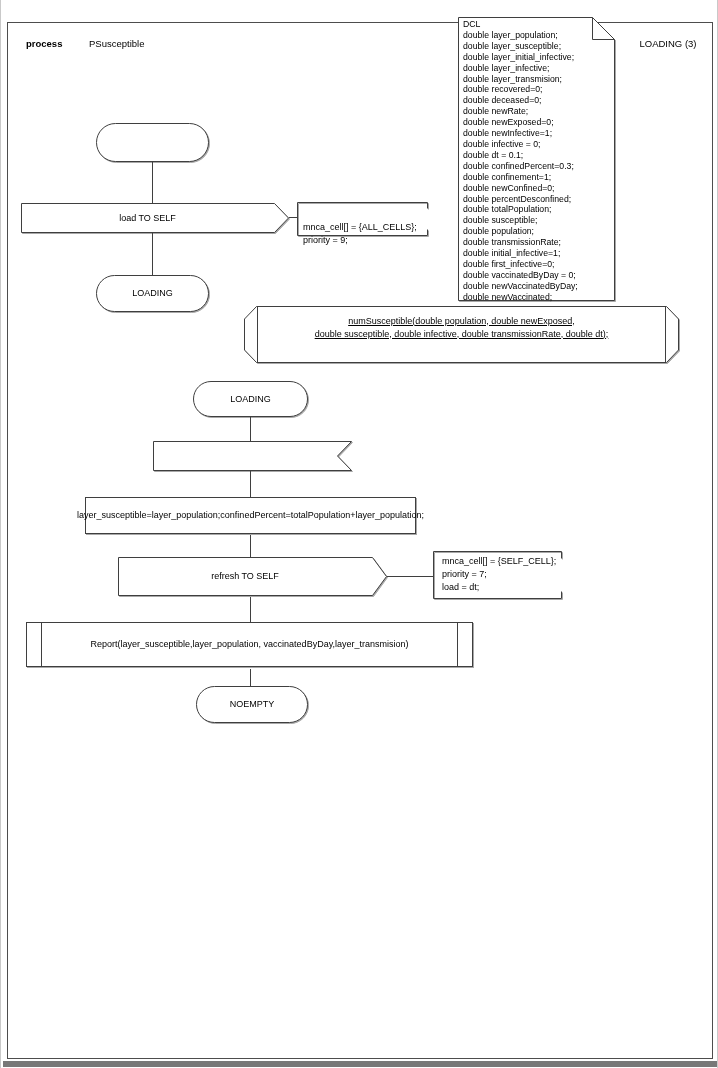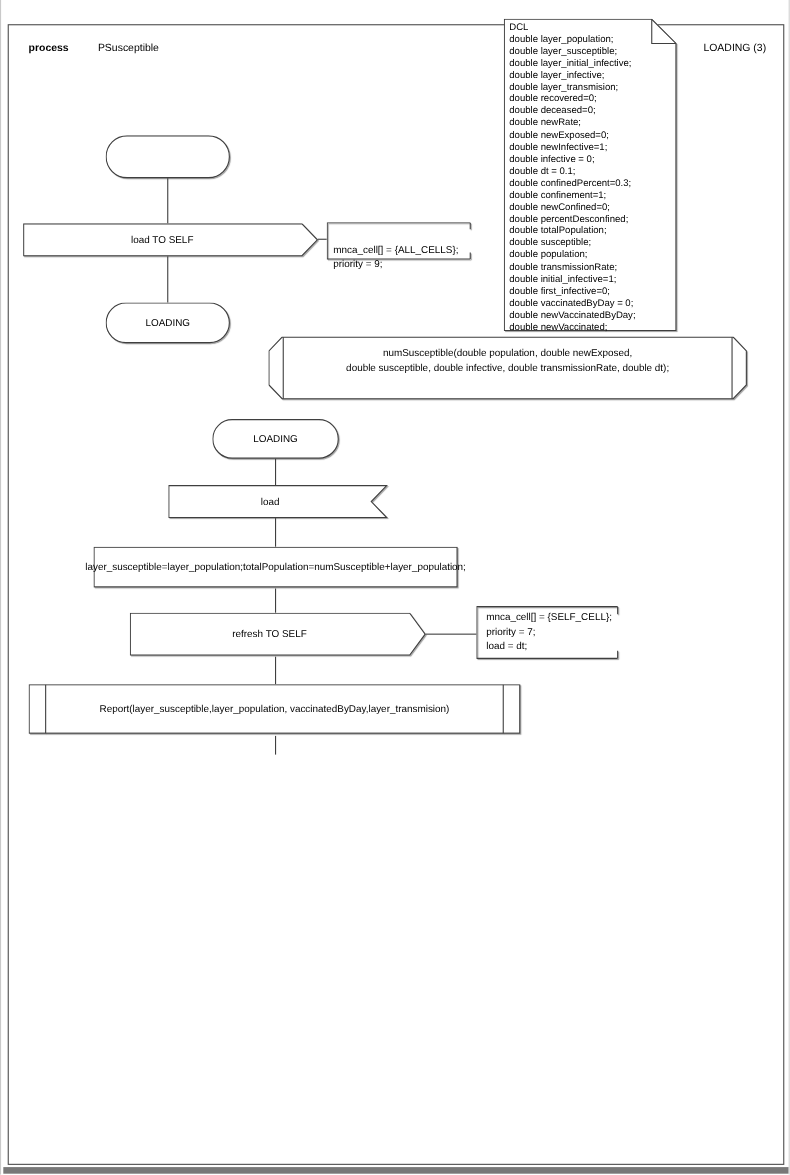--- a/index.html
+++ b/index.html
@@ -74,46 +74,45 @@
     </svg>
     <div class="lbl" style="left:0;top:0;width:113px;height:37px;">LOADING</div>
   </div>
 
   <div class="shape" style="left:243px;top:306px;width:436px;height:58px;">
     <svg width="436" height="58" viewBox="0 0 436 58">
       <polygon class="sym" points="12.5,0.5 422.5,0.5 434.5,13 434.5,44 422.5,56.5 12.5,56.5 0.5,44 0.5,13"></polygon>
       <line class="detail" x1="13.5" y1="0.5" x2="13.5" y2="56.5"></line>
       <line class="detail" x1="421.5" y1="0.5" x2="421.5" y2="56.5"></line>
     </svg>
-    <div class="lbl multiline" style="left:14px;top:0;width:407px;height:43px;flex-direction:column;justify-content:center;"><div>numSusceptible(double population, double newExposed,</div><div>double susceptible, double infective, double transmissionRate, double dt);</div></div>
+    <div class="lbl multiline" style="left:14px;top:0;width:407px;height:43px;flex-direction:column;justify-content:center;text-decoration:underline;"><div>numSusceptible(double population, double newExposed,</div><div>double susceptible, double infective, double transmissionRate, double dt);</div></div>
   </div>
 
   <div class="shape" style="left:192px;top:381px;width:116px;height:37px;">
     <svg width="116" height="37" viewBox="0 0 116 37">
       <rect class="sym" x="0.5" y="0.5" width="114" height="35" rx="17.5" ry="17.5"></rect>
     </svg>
     <div class="lbl" style="left:0;top:0;width:115px;height:36px;">LOADING</div>
   </div>
 
   <div class="vline" style="left:249px;top:417px;height:24px;"></div>
 
   <div class="shape" style="left:152px;top:441px;width:200px;height:31px;">
     <svg width="200" height="31" viewBox="0 0 200 31">
       <polygon class="sym" points="0.5,0.5 198.5,0.5 184.5,15 198.5,29.5 0.5,29.5"></polygon>
     </svg>
-    <div class="lbl" style="left:0;top:0;width:185px;height:30px;">load</div>
   </div>
 
   <div class="vline" style="left:249px;top:471px;height:26px;"></div>
 
   <div class="shape" style="left:84px;top:497px;width:332px;height:38px;">
     <svg width="332" height="38" viewBox="0 0 332 38">
       <rect class="sym" x="0.5" y="0.5" width="330" height="36"></rect>
     </svg>
-    <div class="lbl multiline" style="left:0;top:0;width:331px;height:37px;flex-direction:row;justify-content:center;"><div>layer_susceptible=layer_population;</div><div>totalPopulation=numSusceptible+layer_population;</div></div>
+    <div class="lbl multiline" style="left:0;top:0;width:331px;height:37px;flex-direction:row;justify-content:center;"><div>layer_susceptible=layer_population;</div><div>confinedPercent=totalPopulation+layer_population;</div></div>
   </div>
 
   <div class="vline" style="left:249px;top:535px;height:22px;"></div>
 
   <div class="shape" style="left:117px;top:557px;width:270px;height:28px;">
     <svg width="270" height="40" viewBox="0 0 270 40">
       <polygon class="sym" points="0.5,0.5 254.5,0.5 268.5,19.5 254.5,38.5 0.5,38.5"></polygon>
     </svg>
     <div class="lbl" style="left:0;top:0;width:254px;height:39px;">refresh TO SELF</div>
   </div>
@@ -133,15 +132,21 @@
     <svg width="449" height="47" viewBox="0 0 449 47">
       <rect class="sym" x="0.5" y="0.5" width="446" height="44"></rect>
       <line class="detail" x1="15.5" y1="0.5" x2="15.5" y2="44.5"></line>
       <line class="detail" x1="431.5" y1="0.5" x2="431.5" y2="44.5"></line>
     </svg>
     <div class="lbl" style="left:16px;top:0;width:415px;height:45px;">Report(layer_susceptible,layer_population, vaccinatedByDay,layer_transmision)</div>
   </div>
 
   <div class="vline" style="left:249px;top:669px;height:17px;"></div>
 
+  <div class="shape" style="left:195px;top:686px;width:113px;height:38px;">
+    <svg width="113" height="38" viewBox="0 0 113 38">
+      <rect class="sym" x="0.5" y="0.5" width="111" height="36" rx="18" ry="18"></rect>
+    </svg>
+    <div class="lbl" style="left:0;top:0;width:112px;height:37px;">NOEMPTY</div>
+  </div>
 
   <div class="bottom-shadow"></div>
 </div>
 
 </body></html>

